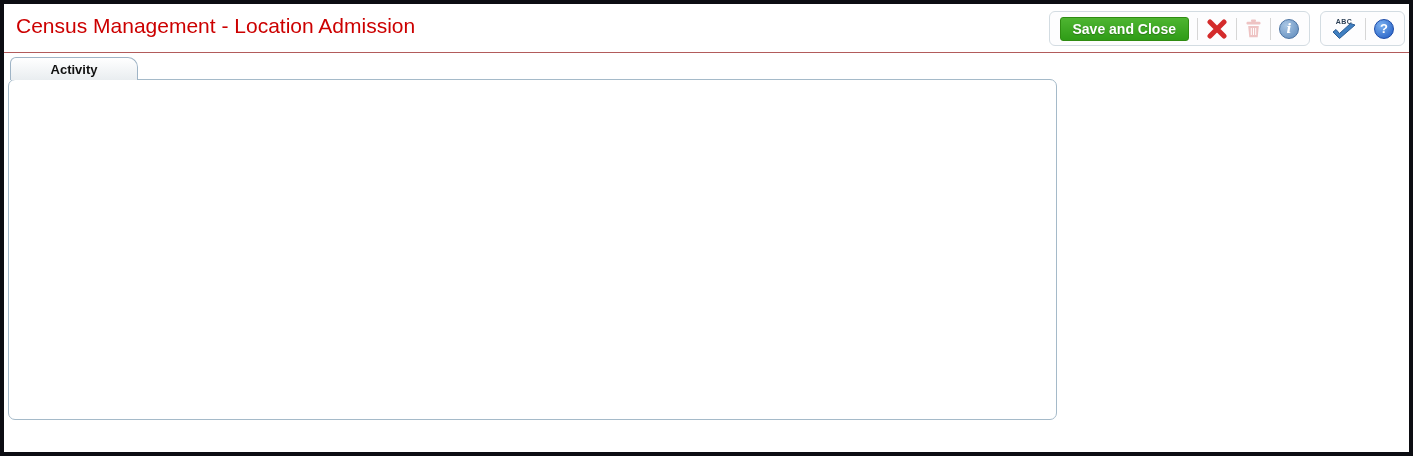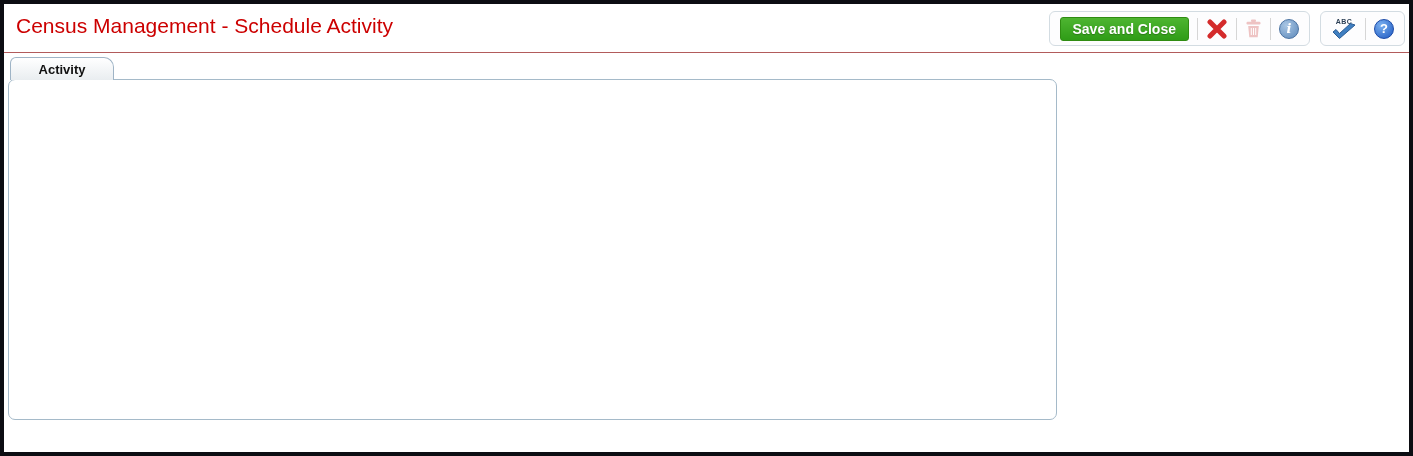--- a/index.html
+++ b/index.html
@@ -21,21 +21,21 @@
   .icon-circle { width:20px; height:20px; border-radius:50%; display:flex; align-items:center; justify-content:center;
                  font-weight:bold; color:#fff; }
   .icon-circle.info { background:radial-gradient(circle at 35% 30%, #a9c6e4, #5d89ba); border:1px solid #4a72a2;
                       font-family:"DejaVu Serif", serif; font-style:italic; font-size:13px; }
   .icon-circle.help { background:radial-gradient(circle at 35% 30%, #7ab0f0, #1c57c0); border:1px solid #1a4aa8;
                       font-size:13px; }
   .abc-icon { display:flex; flex-direction:column; align-items:center; line-height:1; }
   .abc-icon .abc-txt { font-size:7px; font-weight:bold; color:#2b3f55; letter-spacing:.5px; margin-bottom:-2px; }
 
   
-  .tab { position:absolute; left:6px; top:53px; width:104px; height:23px;
+  .tab { position:absolute; left:6px; top:53px; width:128px; height:23px;
          background:linear-gradient(#ffffff,#e9edf0); border:1px solid #9fb4c6; border-bottom:none;
          border-radius:6px 10px 0 0; z-index:2; display:flex; align-items:center; justify-content:center;
          font-weight:bold; font-size:13px; color:#111; cursor:pointer; }
   .panel { position:absolute; left:4px; top:75px; width:1049px; height:341px; background:#fff;
            border:1px solid #a5bac9; border-radius:7px; z-index:1; }
 
   .lbl { position:absolute; font-size:13px; color:#1f1f1f; white-space:nowrap; }
   .lbl.gray { color:#9b9b9b; }
   .val { position:absolute; font-size:13px; color:#000; white-space:nowrap; }
   .link { text-decoration:underline; cursor:pointer; }
@@ -70,21 +70,21 @@
 
   textarea.comments { position:absolute; left:668px; top:268px; width:367px; height:53px;
                       border:1px solid #a5bac9; resize:none; font-family:inherit; font-size:13px; padding:3px; }
 </style>
 </head>
 <body>
 
 <div class="screen">
   <div class="page">
 
-    <div class="title">Census Management - Schedule Activity</div>
+    <div class="title">Census Management - Location Admission</div>
     <div class="red-line"></div>
 
     <div class="tb-group" style="right:99px;justify-content:space-between;">
       <button class="btn-save">Save and Close</button>
       <div class="vdiv"></div>
       <button class="icon-btn">
         <svg width="22" height="20" viewBox="0 0 22 20">
           <path d="M4 3 L18 17 M18 3 L4 17" stroke="#d42b2b" stroke-width="5" stroke-linecap="round" fill="none"></path>
         </svg>
       </button>

